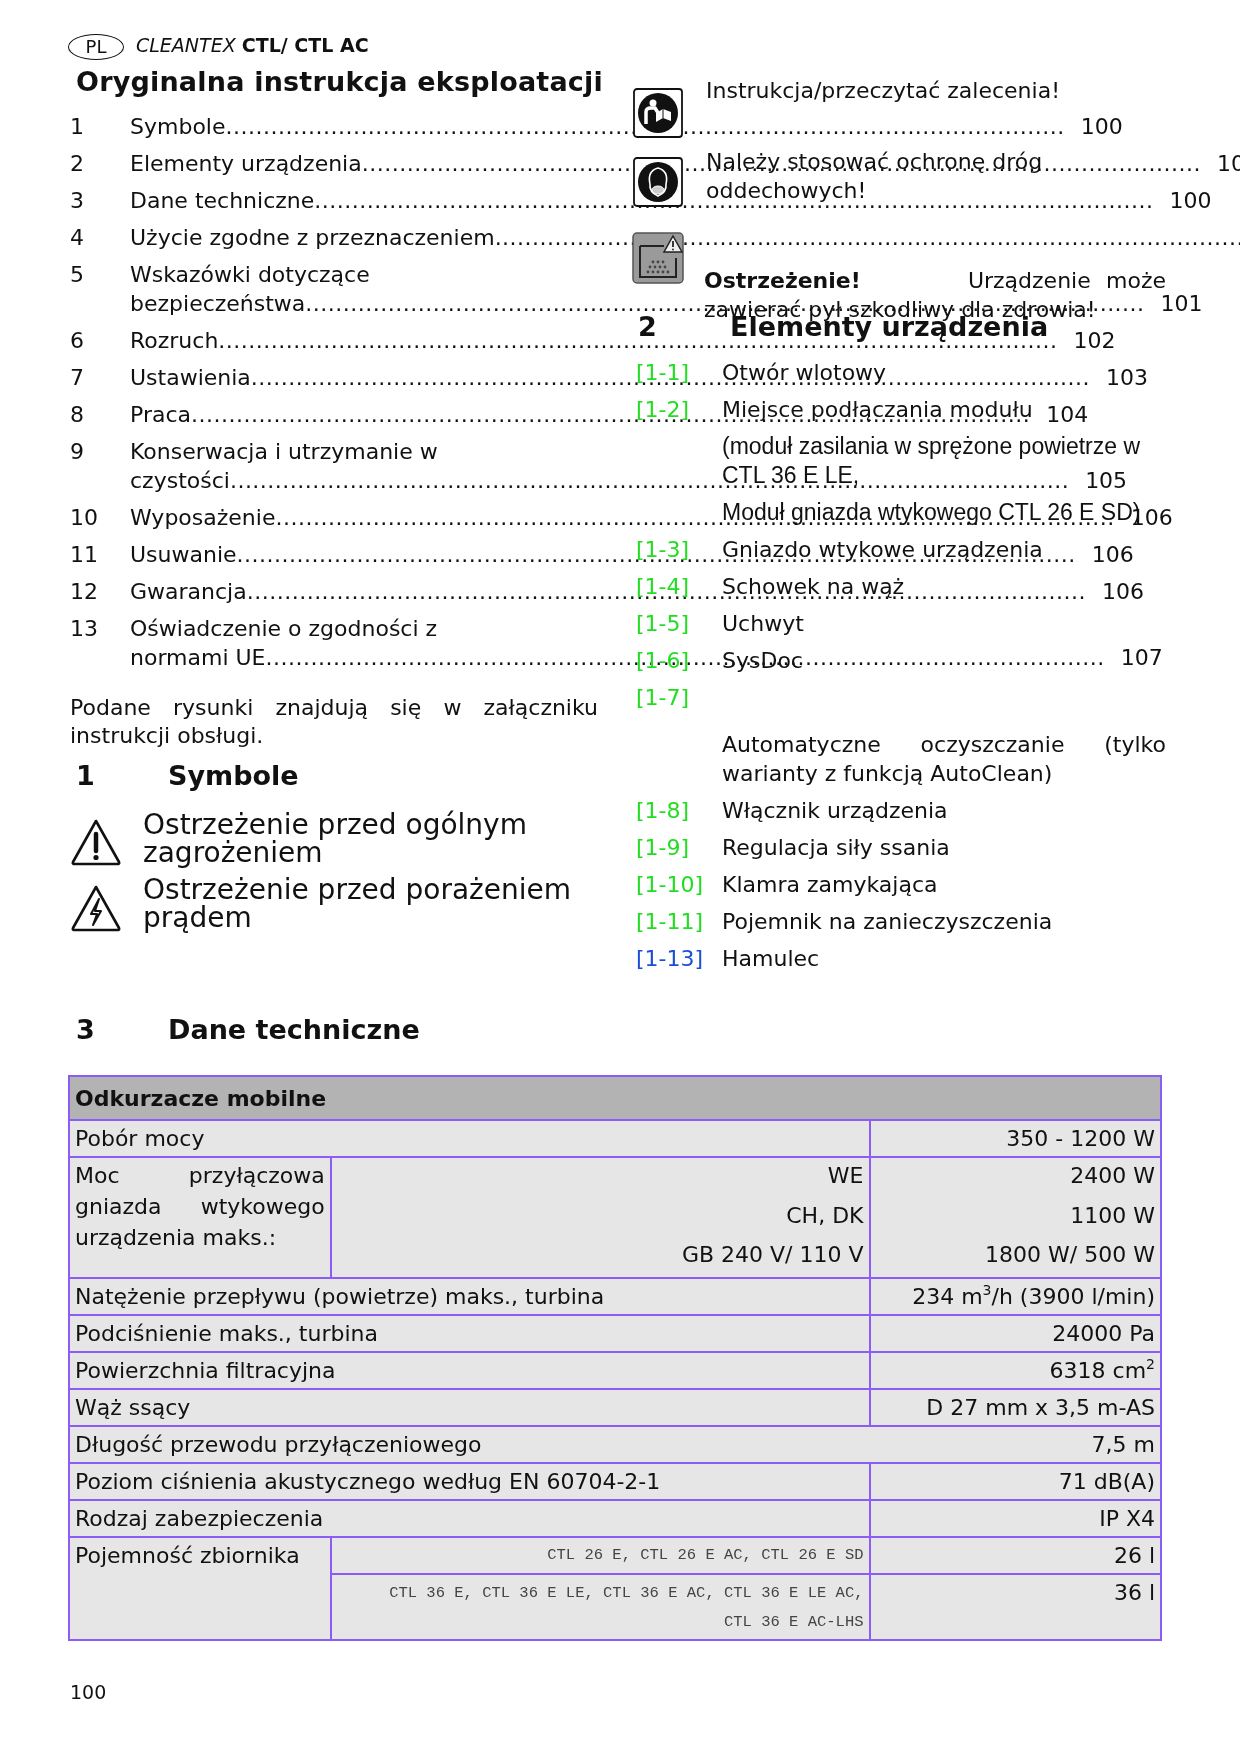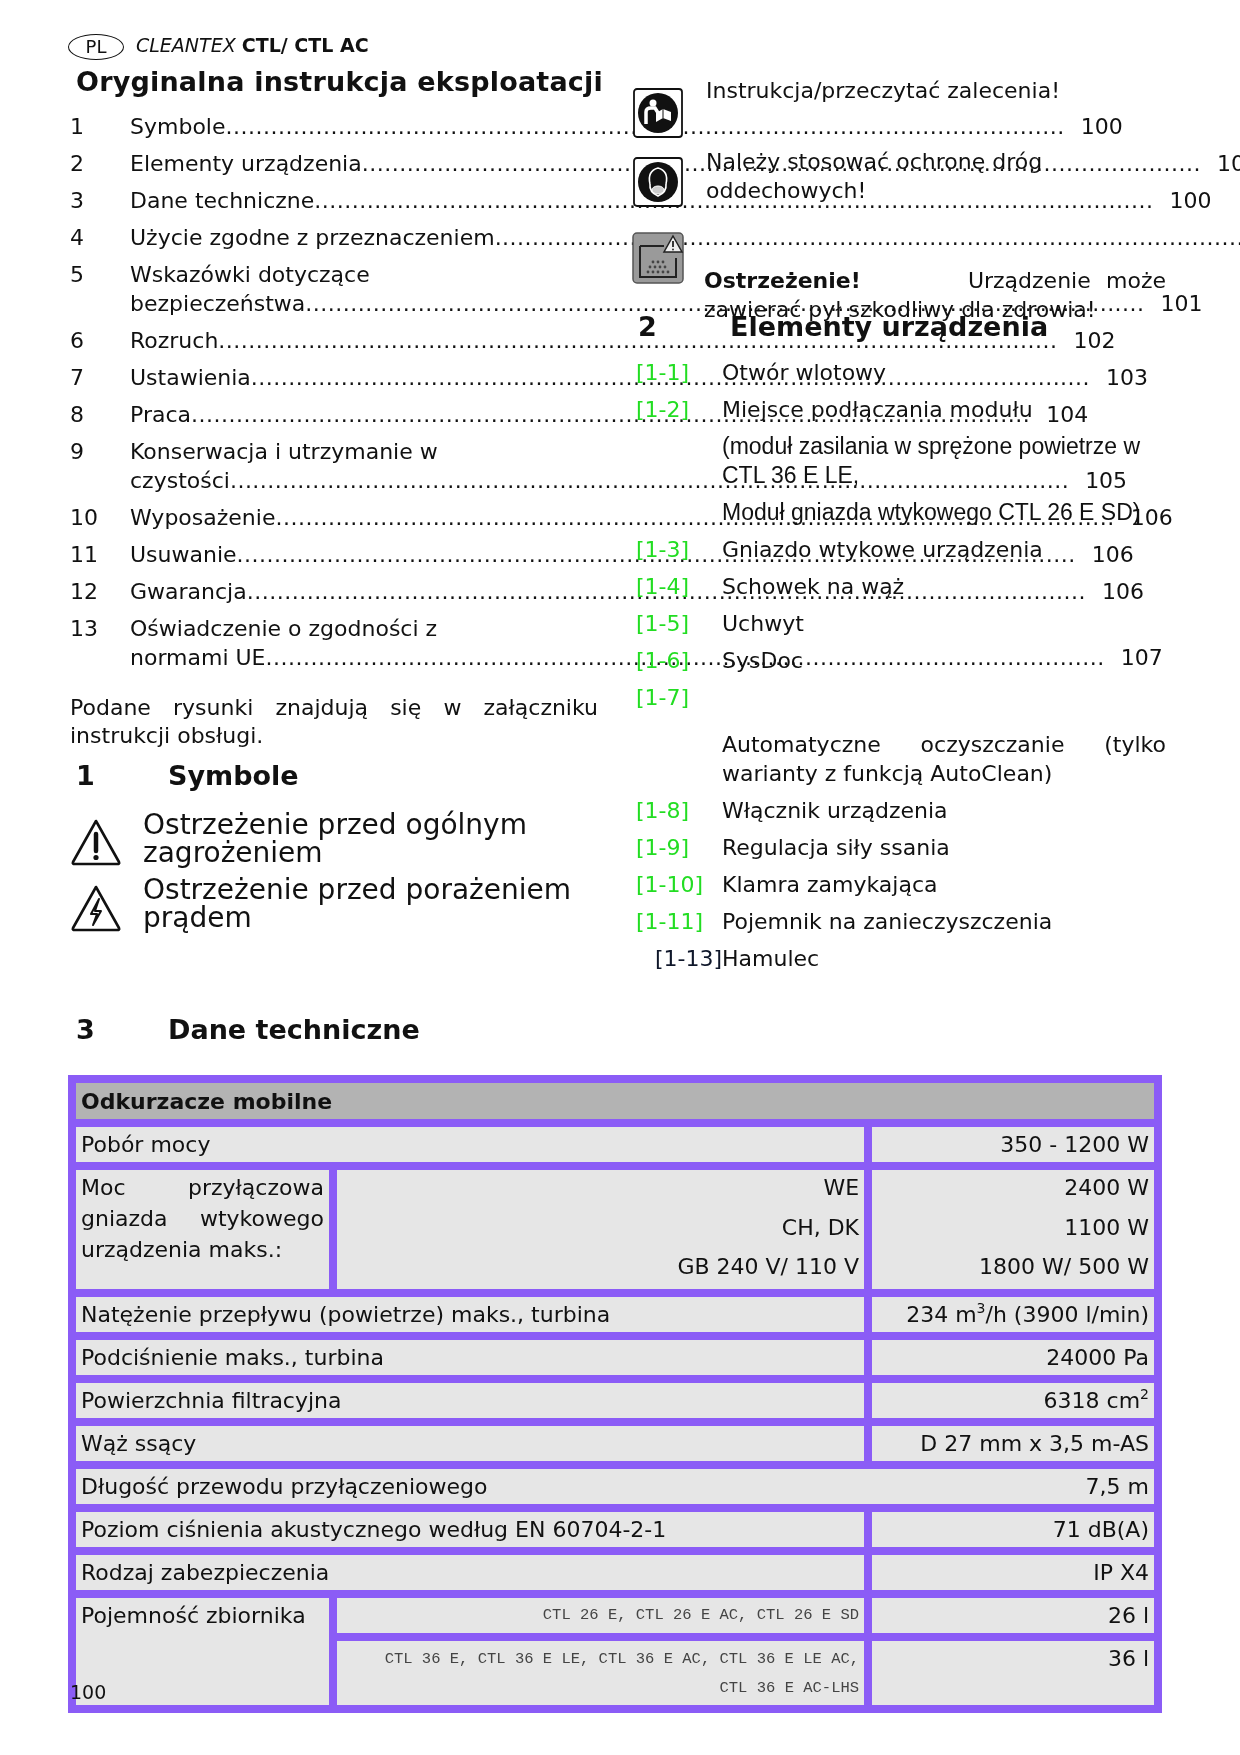--- a/index.html
+++ b/index.html
@@ -36,21 +36,21 @@
 
   .elements { position: absolute; left: 636px; top: 358px; width: 530px; font-size: 22px; }
   .el-row { display: flex; line-height: 29px; margin-bottom: 8px; }
   .el-ref { width: 86px; flex: none; color: #22dd22; }
   .el-text { flex: 1; }
   .el-sub { font-family: "Liberation Sans", sans-serif; font-size: 23px; line-height: 29px; }
   .justify { text-align: justify; text-align-last: left; margin-top: 47px; }
 
   
   .spec-table { position: absolute; left: 68px; top: 1075px; width: 1094px; border-collapse: collapse; font-size: 22px; }
-  .spec-table td { background: #e6e6e6; border: 8px solid #8b5cf6; padding: 2px 5px; vertical-align: top; line-height: 31px; }
+  .spec-table td { background: #e6e6e6; border: 2px solid #8b5cf6; padding: 2px 5px; vertical-align: top; line-height: 31px; }
   .spec-table tr.head td { background: #b3b3b3; font-weight: bold; height: 44px; vertical-align: middle; }
   .spec-table .r { text-align: right; }
   .spec-table .mono { font-family: "Liberation Mono", monospace; font-size: 15.5px; color: #444; }
   .spec-table sup { font-size: 14px; vertical-align: 9px; line-height: 0; }
 
   .page-num { position: absolute; left: 70px; top: 1681px; font-size: 19px; }
 </style>
 </head>
 <body>
 
@@ -355,21 +355,21 @@
         <div>Klamra zamykająca</div>
       </div>
     </div>
     <div class="el-row">
       <span class="el-ref" style="color: rgb(34, 221, 34);">[1-11]</span>
       <div class="el-text">
         <div>Pojemnik na zanieczyszczenia</div>
       </div>
     </div>
     <div class="el-row">
-      <span class="el-ref" style="color: #0f172a; text-align: right;">[1-13]</span>
+      <span class="el-ref" style="color: #1d4ed8;">[1-13]</span>
       <div class="el-text">
         <div>Hamulec</div>
       </div>
     </div>
   </div>
 
 <div class="section-h" style="left:76px; top:1014px;">
   <span class="num">3</span>
   <span>Dane techniczne</span>
 </div>

